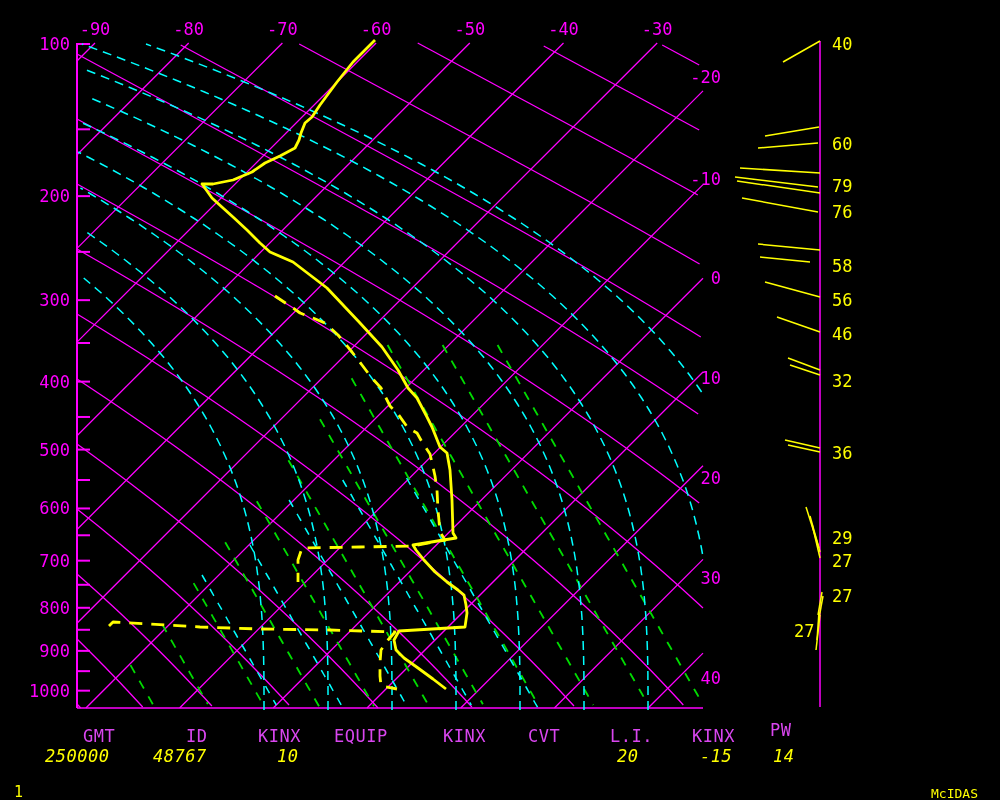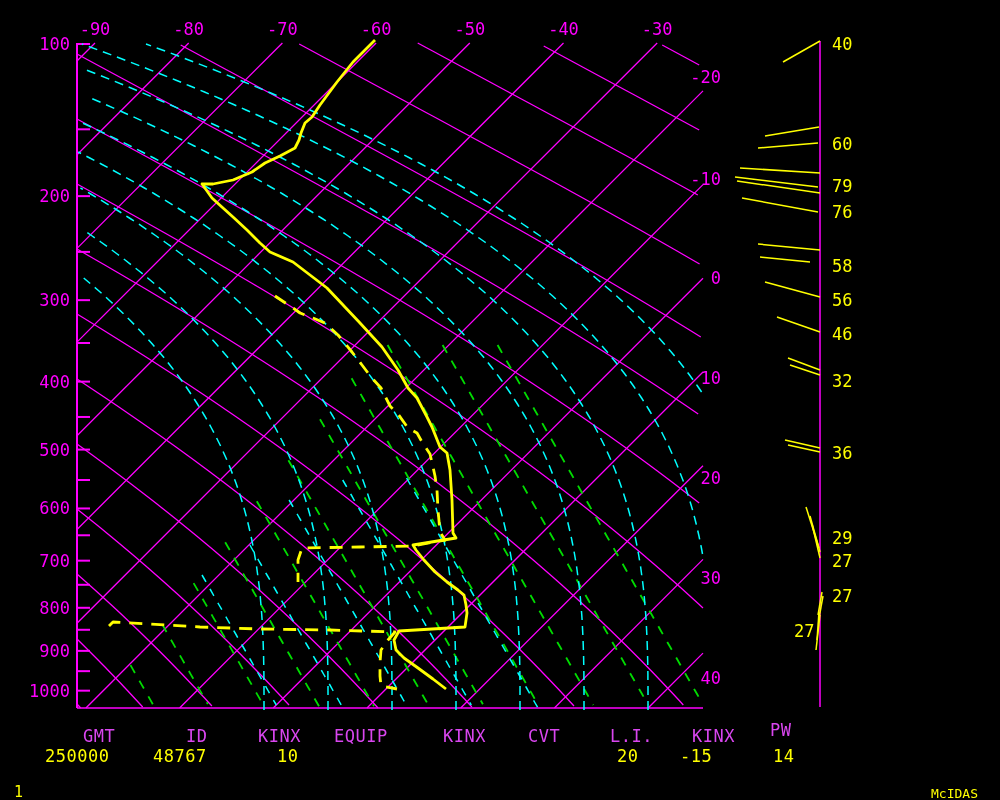--- a/index.html
+++ b/index.html
@@ -1,21 +1,21 @@
 <!DOCTYPE html>
 <html><head>
 <meta charset="utf-8">
 <style>
   html,body{margin:0;padding:0;background:#000;}
   .screen{position:relative;width:1000px;height:800px;background:#000;overflow:hidden;
           font-family:"DejaVu Sans Mono","Liberation Mono",monospace;}
   svg text{font-family:"DejaVu Sans Mono","Liberation Mono",monospace;}
   .stat{position:absolute;font-size:17px;letter-spacing:0.5px;white-space:pre;}
   .mag{color:#d946ef;}
-  .yel{color:#ffff00;}
+  .yel{color:#ffff00;font-style:italic;}
   .footer-page{position:absolute;left:14px;top:783px;font-size:15px;color:#ffff00;}
   .footer-brand{position:absolute;left:931px;top:786px;font-size:13px;color:#ffff00;text-align:center;}
 </style>
 </head>
 <body>
 
 <div class="screen">
   <svg id="plot" width="1000" height="800" viewBox="0 0 1000 800">
       <rect x="0" y="0" width="1000" height="800" fill="#000000"></rect>
       <g>
@@ -179,18 +179,18 @@
   <span class="stat mag" style="left:443px;top:726px">KINX</span>
   <span class="stat mag" style="left:528px;top:726px">CVT</span>
   <span class="stat mag" style="left:610px;top:726px">L.I.</span>
   <span class="stat mag" style="left:692px;top:726px">KINX</span>
   <span class="stat mag" style="left:770px;top:720px">PW</span>
 
   <span class="stat yel" style="left:45px;top:746px">250000</span>
   <span class="stat yel" style="left:153px;top:746px">48767</span>
   <span class="stat yel" style="left:277px;top:746px">10</span>
   <span class="stat yel" style="left:617px;top:746px">20</span>
-  <span class="stat yel" style="left:680px;top:746px">-15</span>
+  <span class="stat yel" style="left:700px;top:746px">-15</span>
   <span class="stat yel" style="left:773px;top:746px">14</span>
 
   <span class="footer-page">1</span>
   <span class="footer-brand">McIDAS</span>
 </div>
 
 </body></html>

